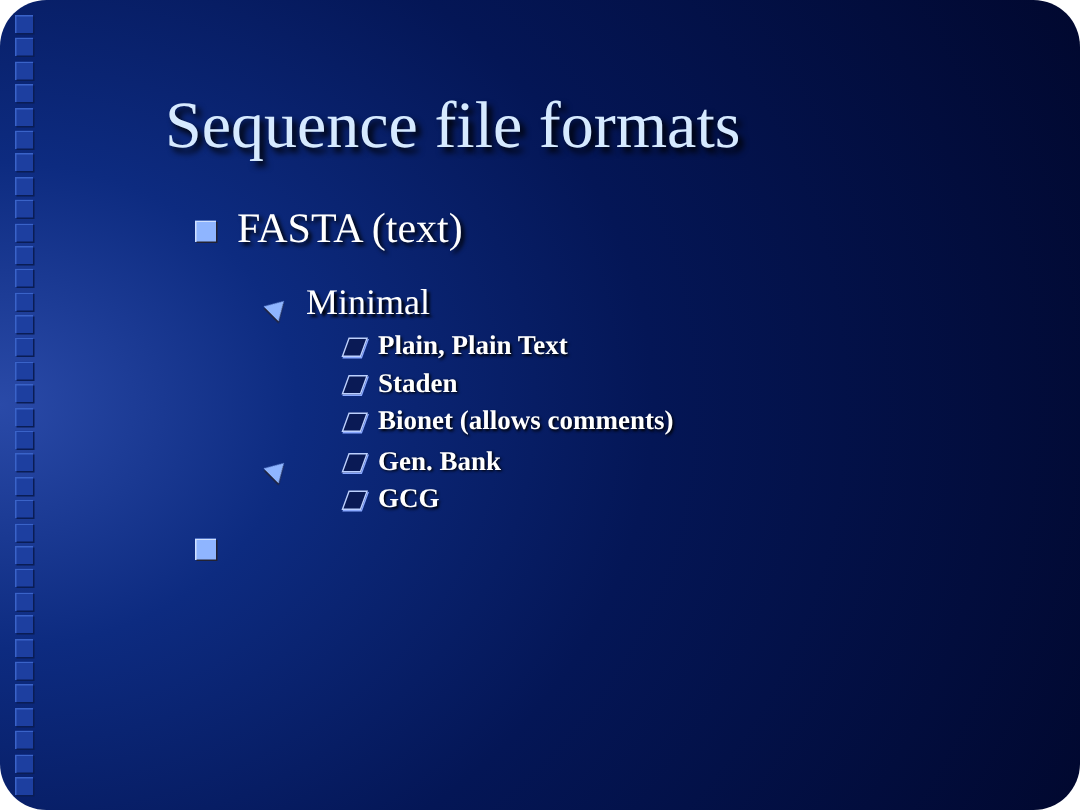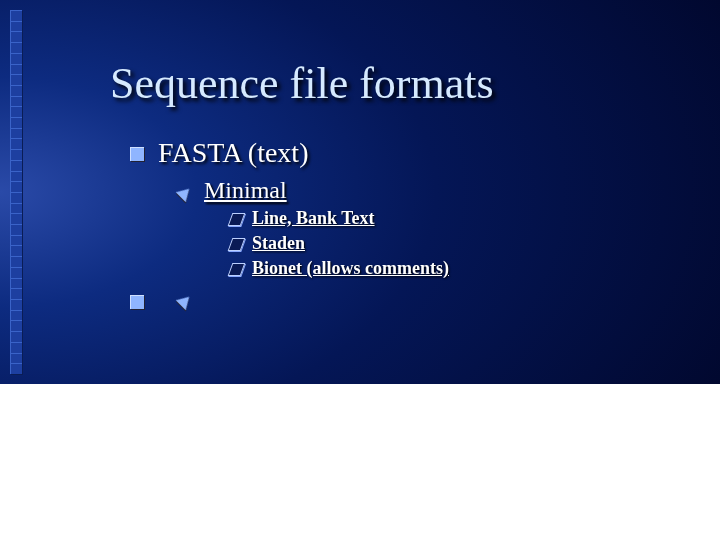--- a/index.html
+++ b/index.html
@@ -5,25 +5,26 @@
   html, body {
     margin: 0;
     padding: 0;
     width: 720px;
     height: 540px;
     overflow: hidden;
     font-family: "Times New Roman", Times, serif;
   }
   .slide {
     width: 720px;
-    height: 384px;
+    height: 540px;
     background: radial-gradient(ellipse 110% 120% at 0% 50%, #2a4aa8 0%, #0d2b80 25%, #041656 55%, #01082f 100%);
     position: relative;
     box-sizing: border-box;
     padding: 30px 40px 30px 50px;
+    border-radius: 31px;
   }
   
   .rail {
     position: absolute;
     left: 10px;
     top: 10px;
     bottom: 10px;
     width: 16px;
     display: flex;
     flex-direction: column;
@@ -103,23 +104,22 @@
     top: 5px;
     width: 11px;
     height: 11px;
     background: #0a1a55;
     border: 1px solid #bcd0ff;
     transform: skewX(-20deg);
     box-shadow: 1px 1px 0 #89a8ff;
   }
   .l2 {
     margin-left: 20px;
-    margin-top: 8px;
+    margin-top: 20px;
     margin-bottom: 4px;
-    text-decoration: underline;
   }
   .l3 {
     margin-left: 26px;
     margin-top: 2px;
     margin-bottom: 6px;
   }
 </style>
 </head>
 <body>
 
@@ -165,26 +165,30 @@
   <h1 class="title">Sequence file formats</h1>
 
   <div class="content">
     <ul class="l1">
       <li>
         <span>FASTA (text)</span>
         <ul class="l2">
           <li>
             <span>Minimal</span>
             <ul class="l3">
-              <li><span>Line, Bank Text</span></li>
+              <li><span>Plain, Plain Text</span></li>
               <li><span>Staden</span></li>
               <li><span>Bionet (allows comments)</span></li>
             </ul>
           </li>
           <li>
+            <ul class="l3">
+              <li><span>Gen. Bank</span></li>
+              <li><span>GCG</span></li>
+            </ul>
           </li>
         </ul>
       </li>
       <li>
       </li>
     </ul>
   </div>
 
 </div>
 

